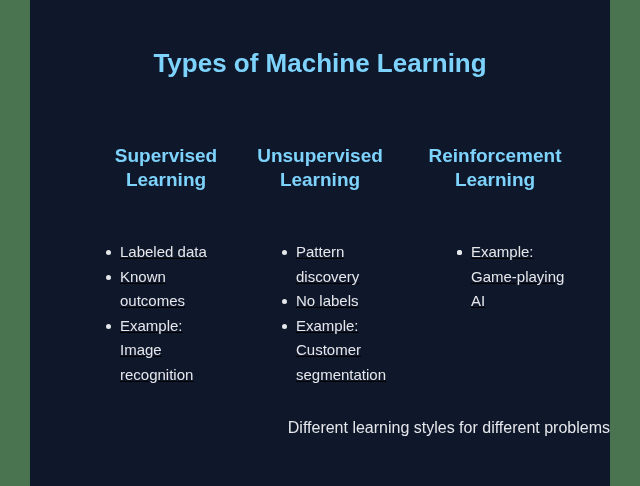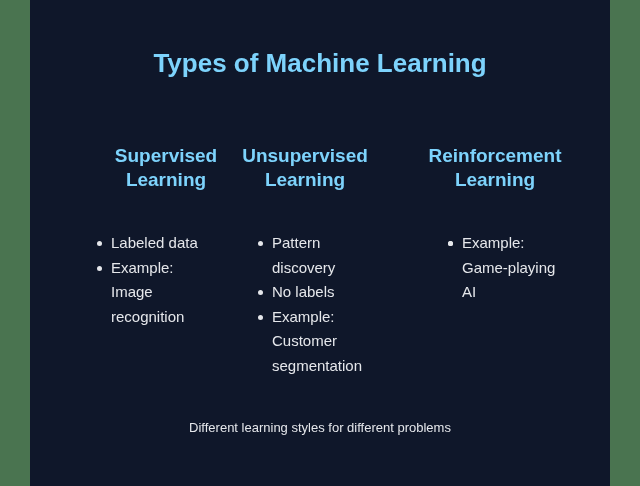--- a/index.html
+++ b/index.html
@@ -35,68 +35,71 @@
       text-align: center;
       color: #7dd3fc;
       font-weight: bold;
       font-size: 19px;
       line-height: 24px;
       margin: 16px;
       white-space: pre-line;
     }
     .col ul {
       list-style: none;
-      margin: 7px;
+      margin: 16px;
       padding: 0;
       position: absolute;
       top: 96px;
+      text-decoration: underline;
     }
     .col li {
       position: relative;
       padding-left: 16px;
       color: #e5e7eb;
       font-size: 15px;
       line-height: 24.6px;
       white-space: pre-line;
     }
     .col li .bullet {
       position: absolute;
       left: 2px; top: 10px;
       width: 5px; height: 5px;
       border-radius: 50%;
       background: #e5e7eb;
     }
     .caption {
       position: absolute;
       left: 0; right: 0; top: 418px;
-      text-align: center;
+      text-align: right;
       color: #e5e7eb;
-      font-size: 13px;
+      font-size: 16px;
       line-height: 20px;
       margin: 0;
     }
   </style>
 </head>
 <body>
 
 <div class="panel">
   <h1 class="title">Types of Machine Learning</h1>
 
   <div class="col" style="left:46px;">
     <h2 class="col-heading">Supervised
 Learning</h2>
     <ul style="left:12px;">
       <li><span class="bullet"></span><span>Labeled data</span></li>
+      <li><span class="bullet"></span><span>Known
+outcomes</span></li>
       <li><span class="bullet"></span><span>Example:
 Image
 recognition</span></li>
     </ul>
   </div>
 
-  <div class="col" style="left:185px;">
+  <div class="col" style="left:200px;">
     <h2 class="col-heading">Unsupervised
 Learning</h2>
     <ul style="left:34px;">
       <li><span class="bullet"></span><span>Pattern
 discovery</span></li>
       <li><span class="bullet"></span><span>No labels</span></li>
       <li><span class="bullet"></span><span>Example:
 Customer
 segmentation</span></li>
     </ul>

